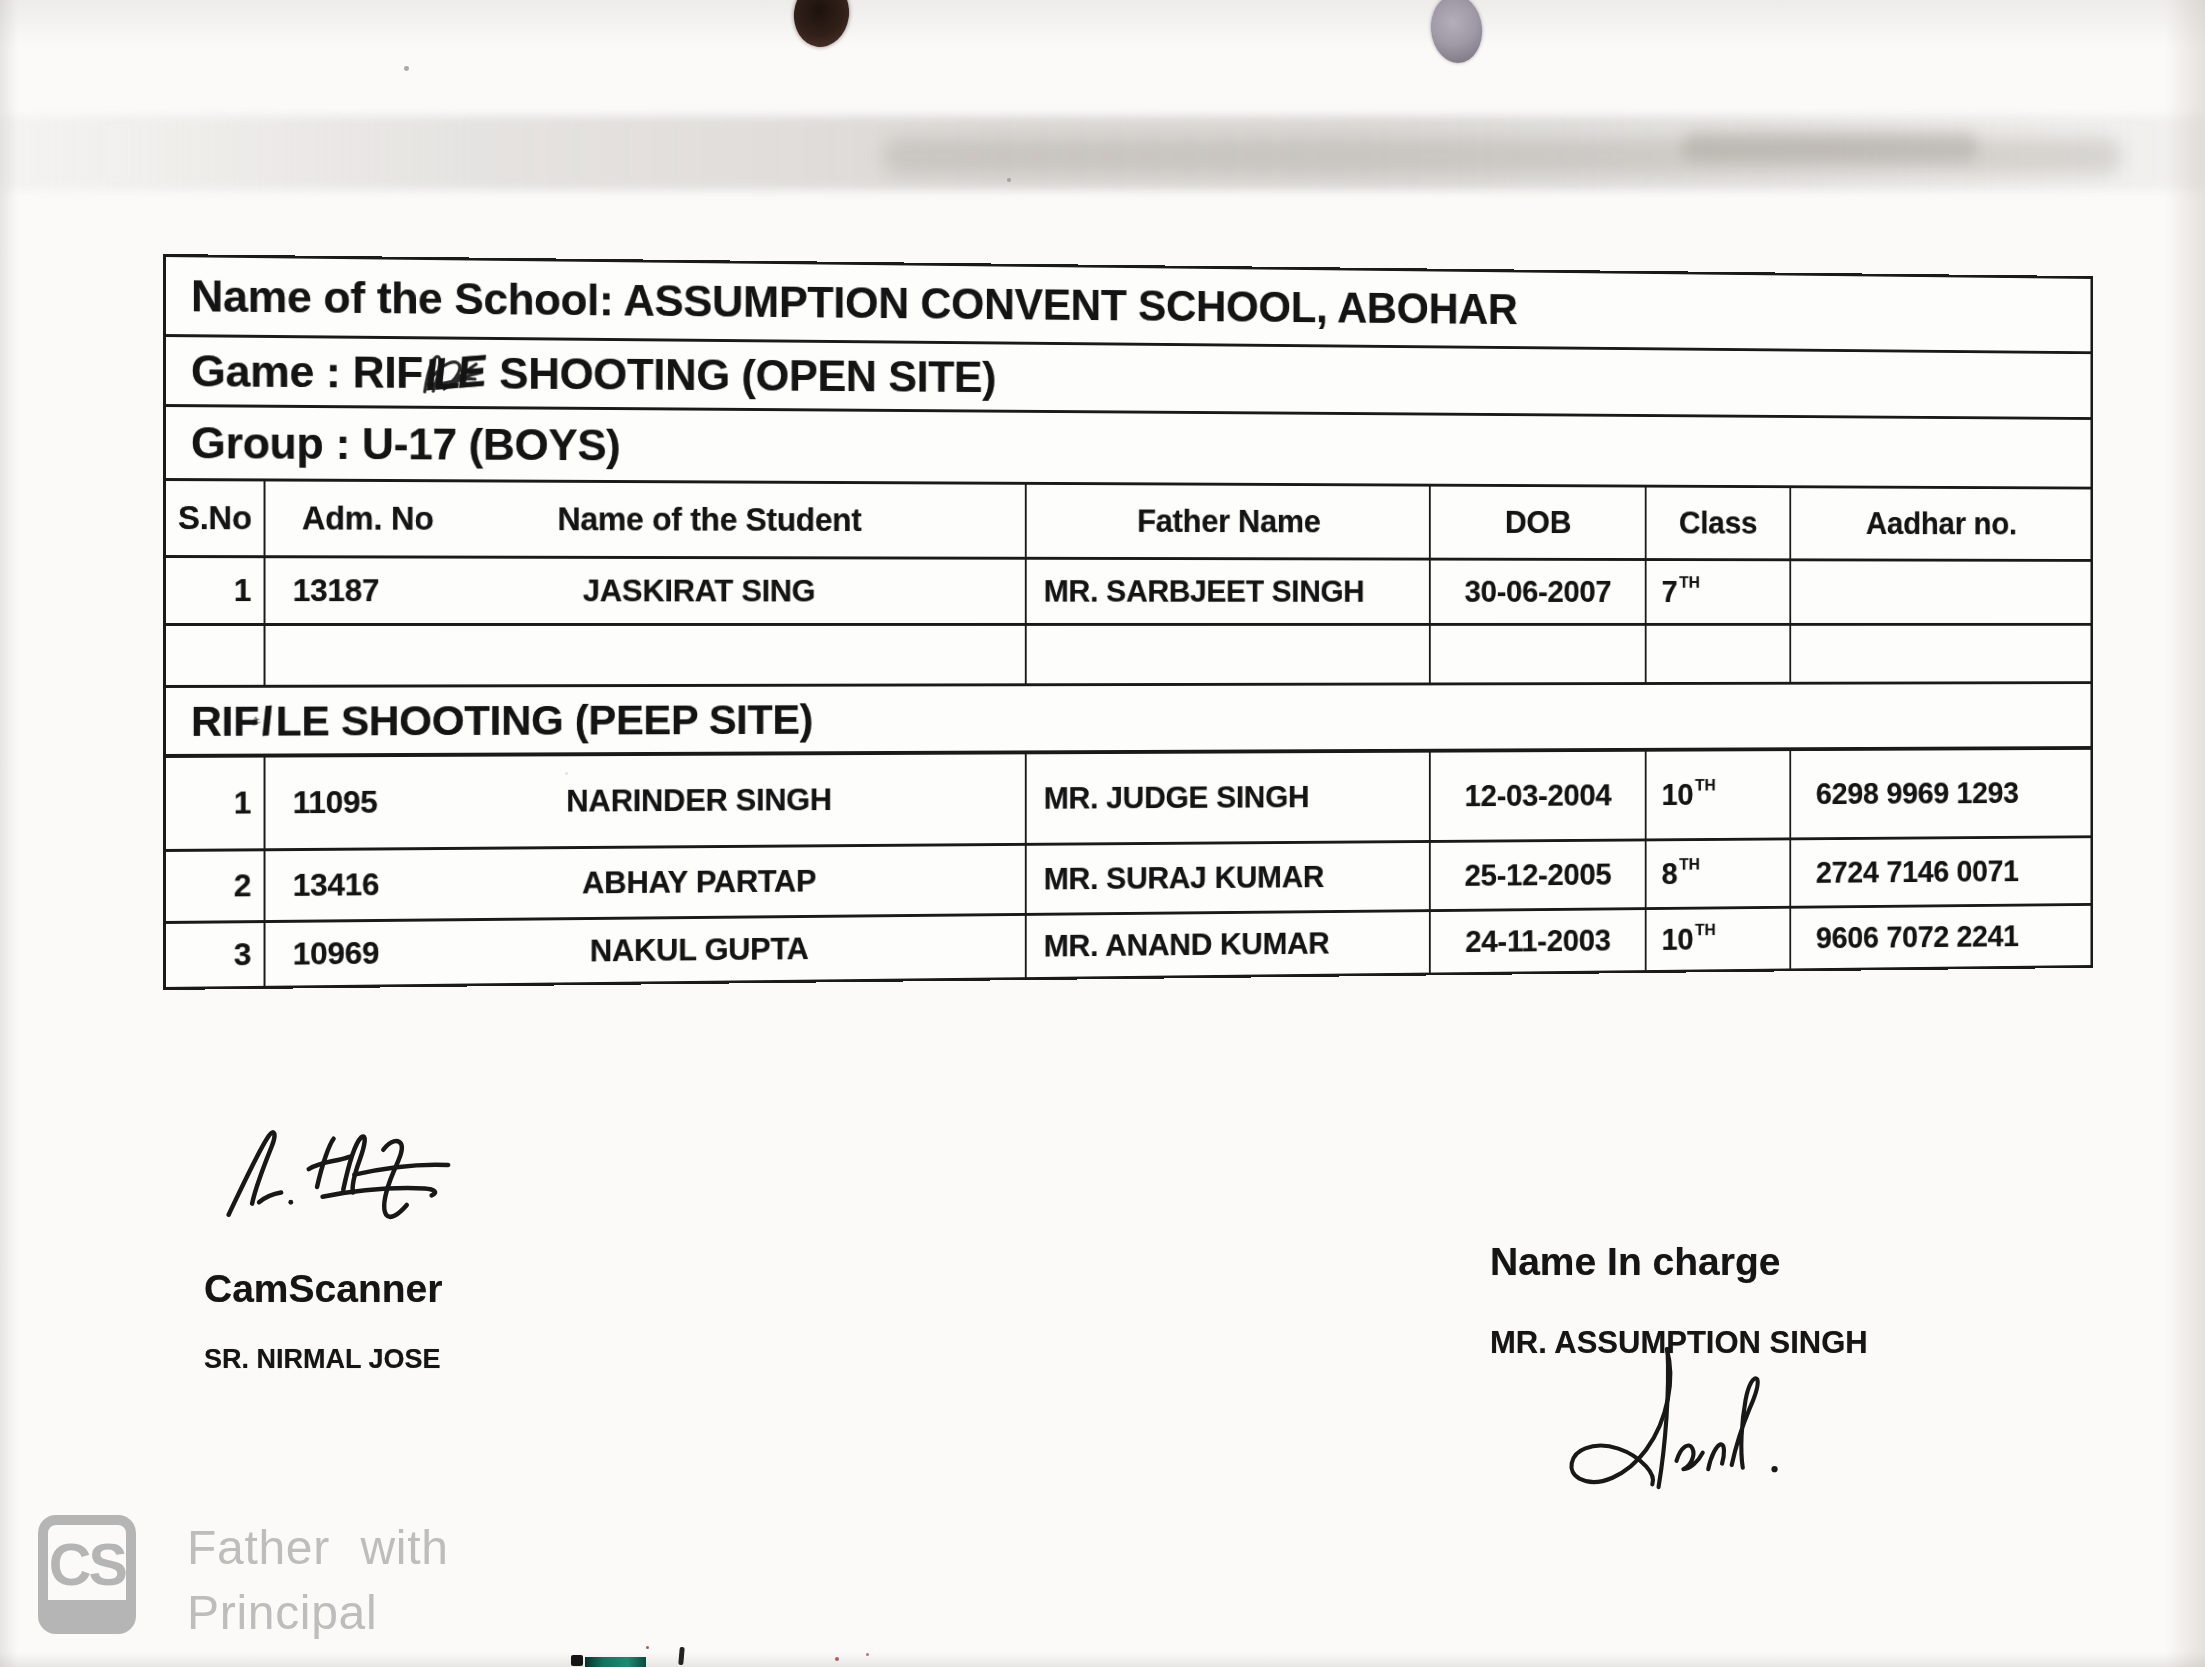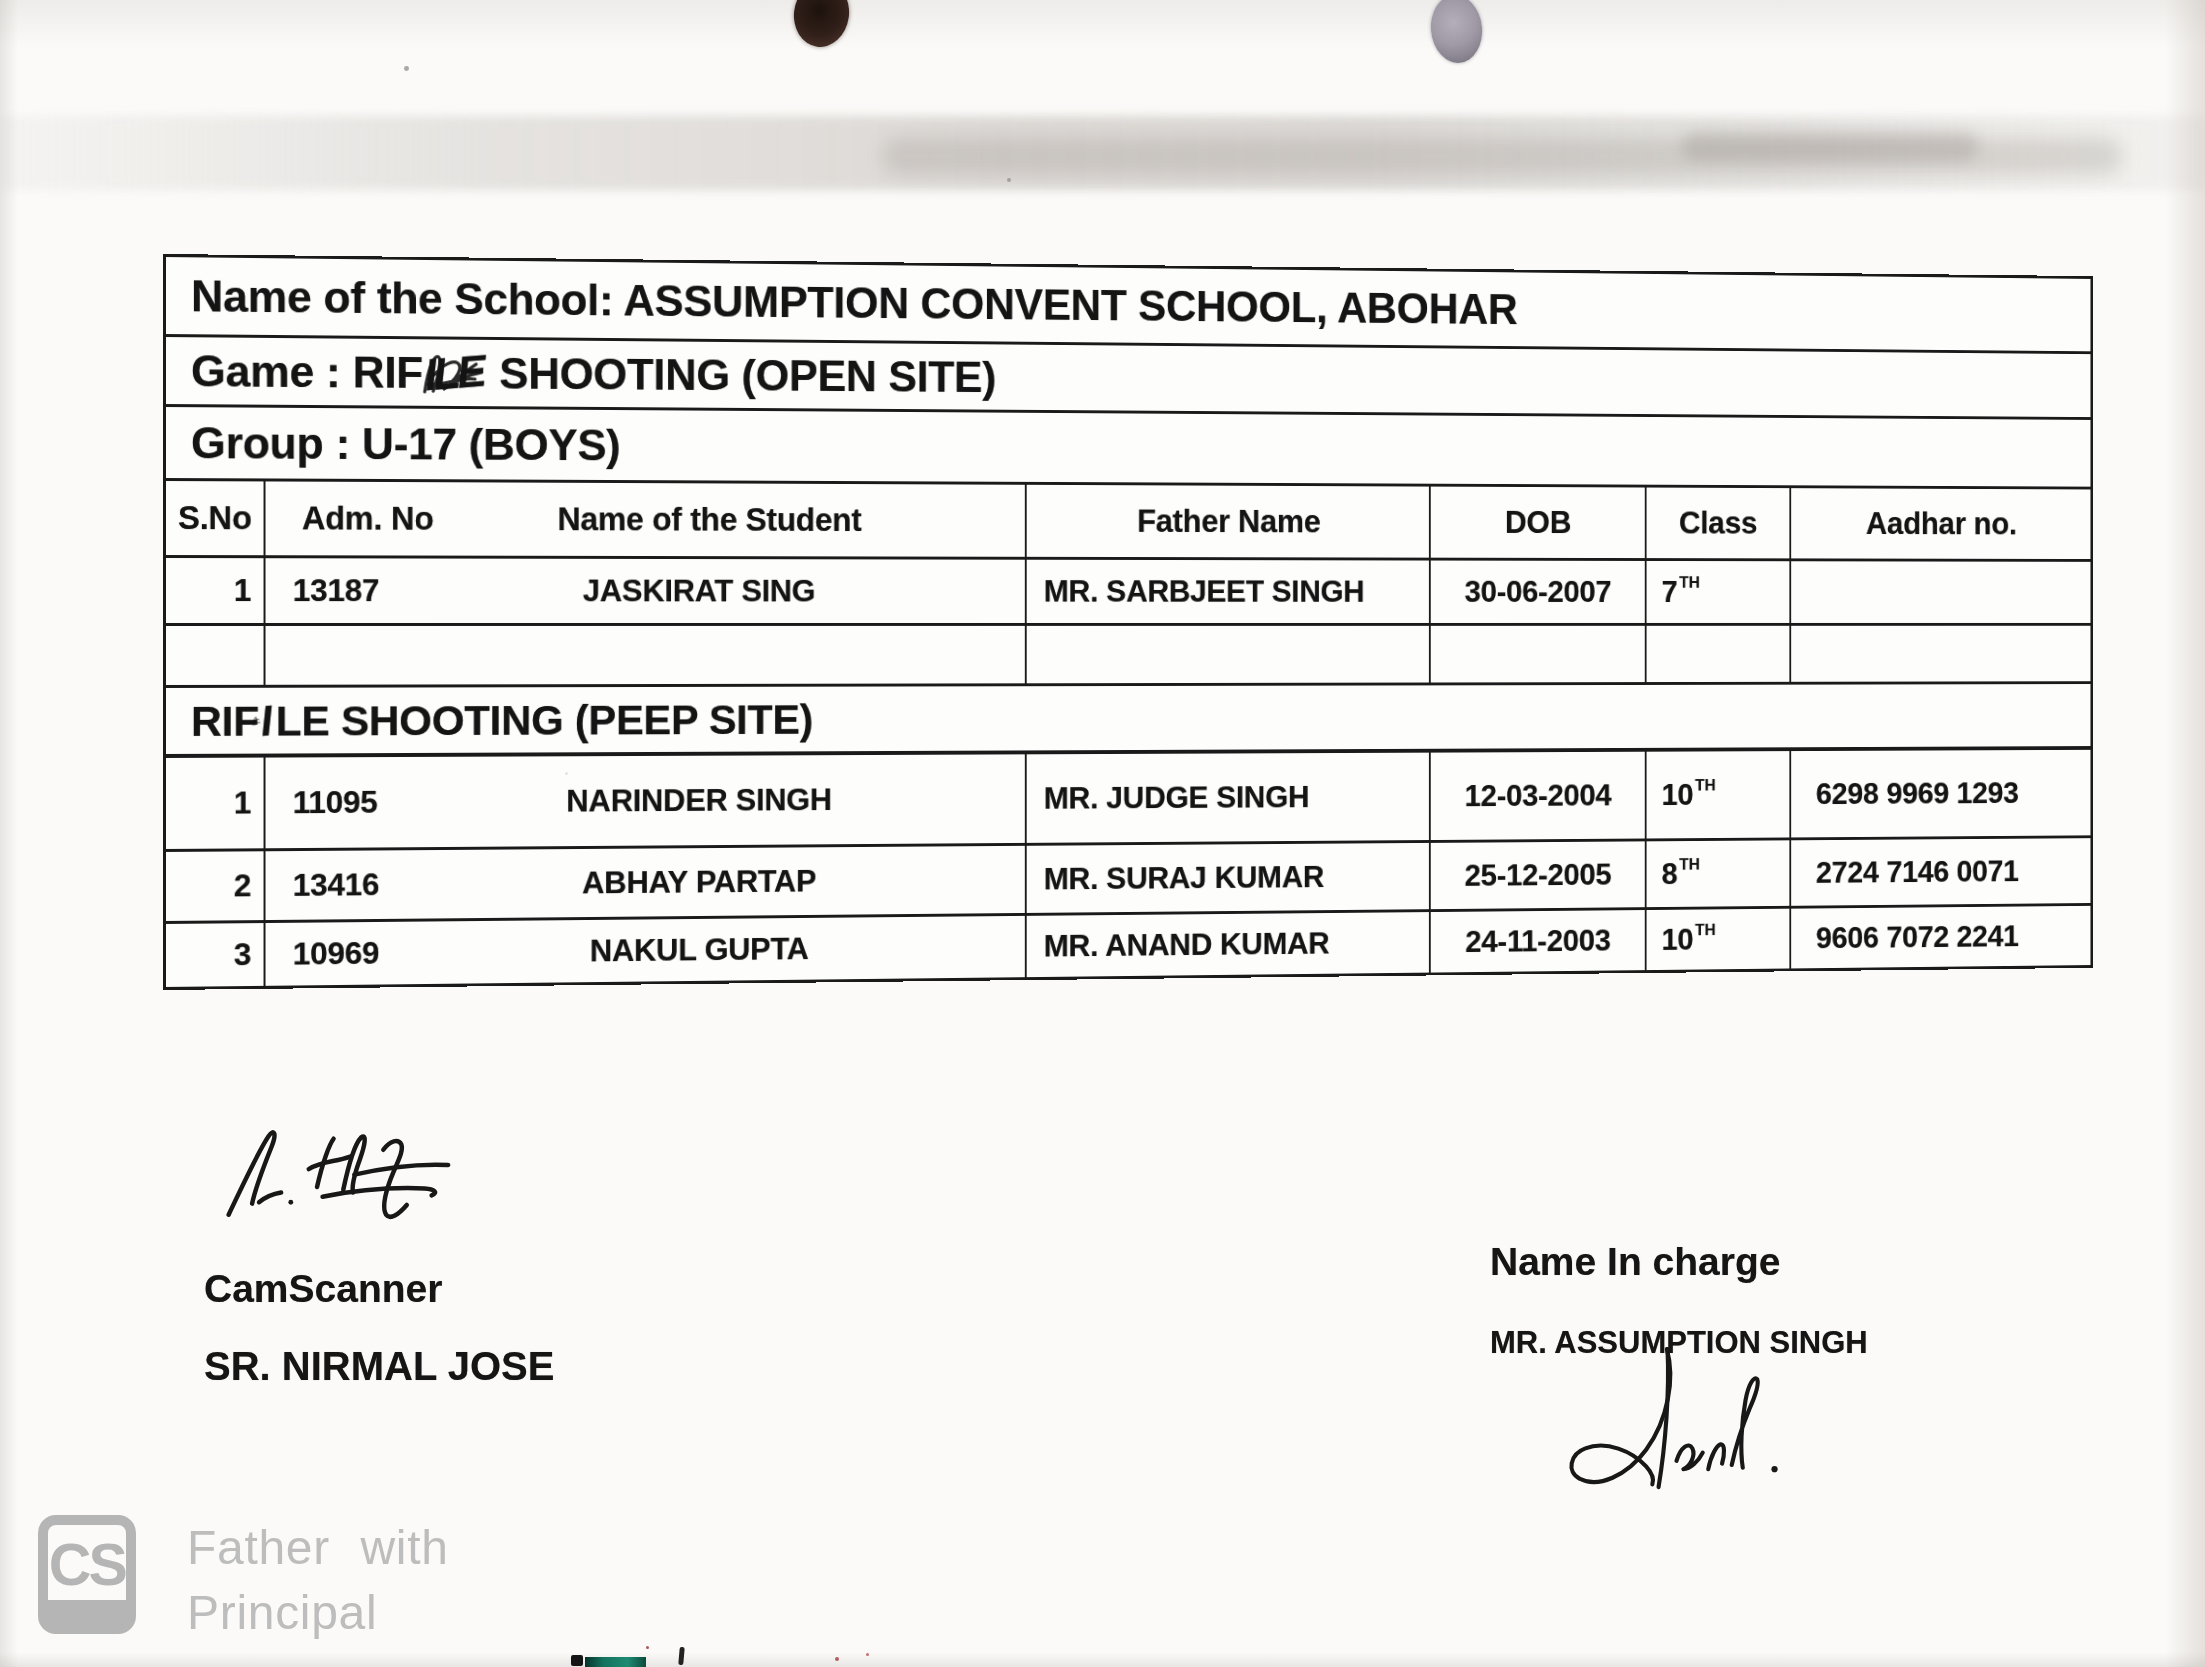--- a/index.html
+++ b/index.html
@@ -77,21 +77,21 @@
   .hdr .c-aadhar { padding-left:0; justify-content:center; }
 
   .scribble { position:relative; display:inline-block; font-style:italic;
     transform: rotate(-5deg); letter-spacing:-3.4px; margin:0 6.9px 0 1.4px; }
   .scribble svg { position:absolute; left:-9.6px; top:-6.9px; width:125%; height:125%; overflow:visible; }
   .scribble path { fill:none; stroke:#131313; stroke-width:5; stroke-linecap:round; opacity:.9; }
 
   
   .sig-lbl { position:absolute; font-weight:bold; color:#151515; text-shadow:0 0 0.7px rgba(25,25,25,.5); }
   .t-principal { left:204px; top:1267px; font-size:39px; }
-  .n-principal { left:204px; top:1344px; font-size:40px; }
+  .n-principal { left:204px; top:1344px; font-size:27px; }
   .t-team { left:1490px; top:1240px; font-size:39px; }
   .n-team { left:1490px; top:1325px; font-size:31px; }
   .sig-svg { position:absolute; }
   .sig-svg path { fill:none; stroke:#181818; stroke-linecap:round; stroke-linejoin:round; }
   .sig-p { left:219px; top:1118px; width:243px; height:116px; }
   .sig-t { left:1555px; top:1342px; width:243px; height:159px; }
 
   
   .cs-logo { position:absolute; left:38px; top:1515px; width:98px; height:119px;
     border:10.3px solid #b5b5b5; border-radius:18px; }

